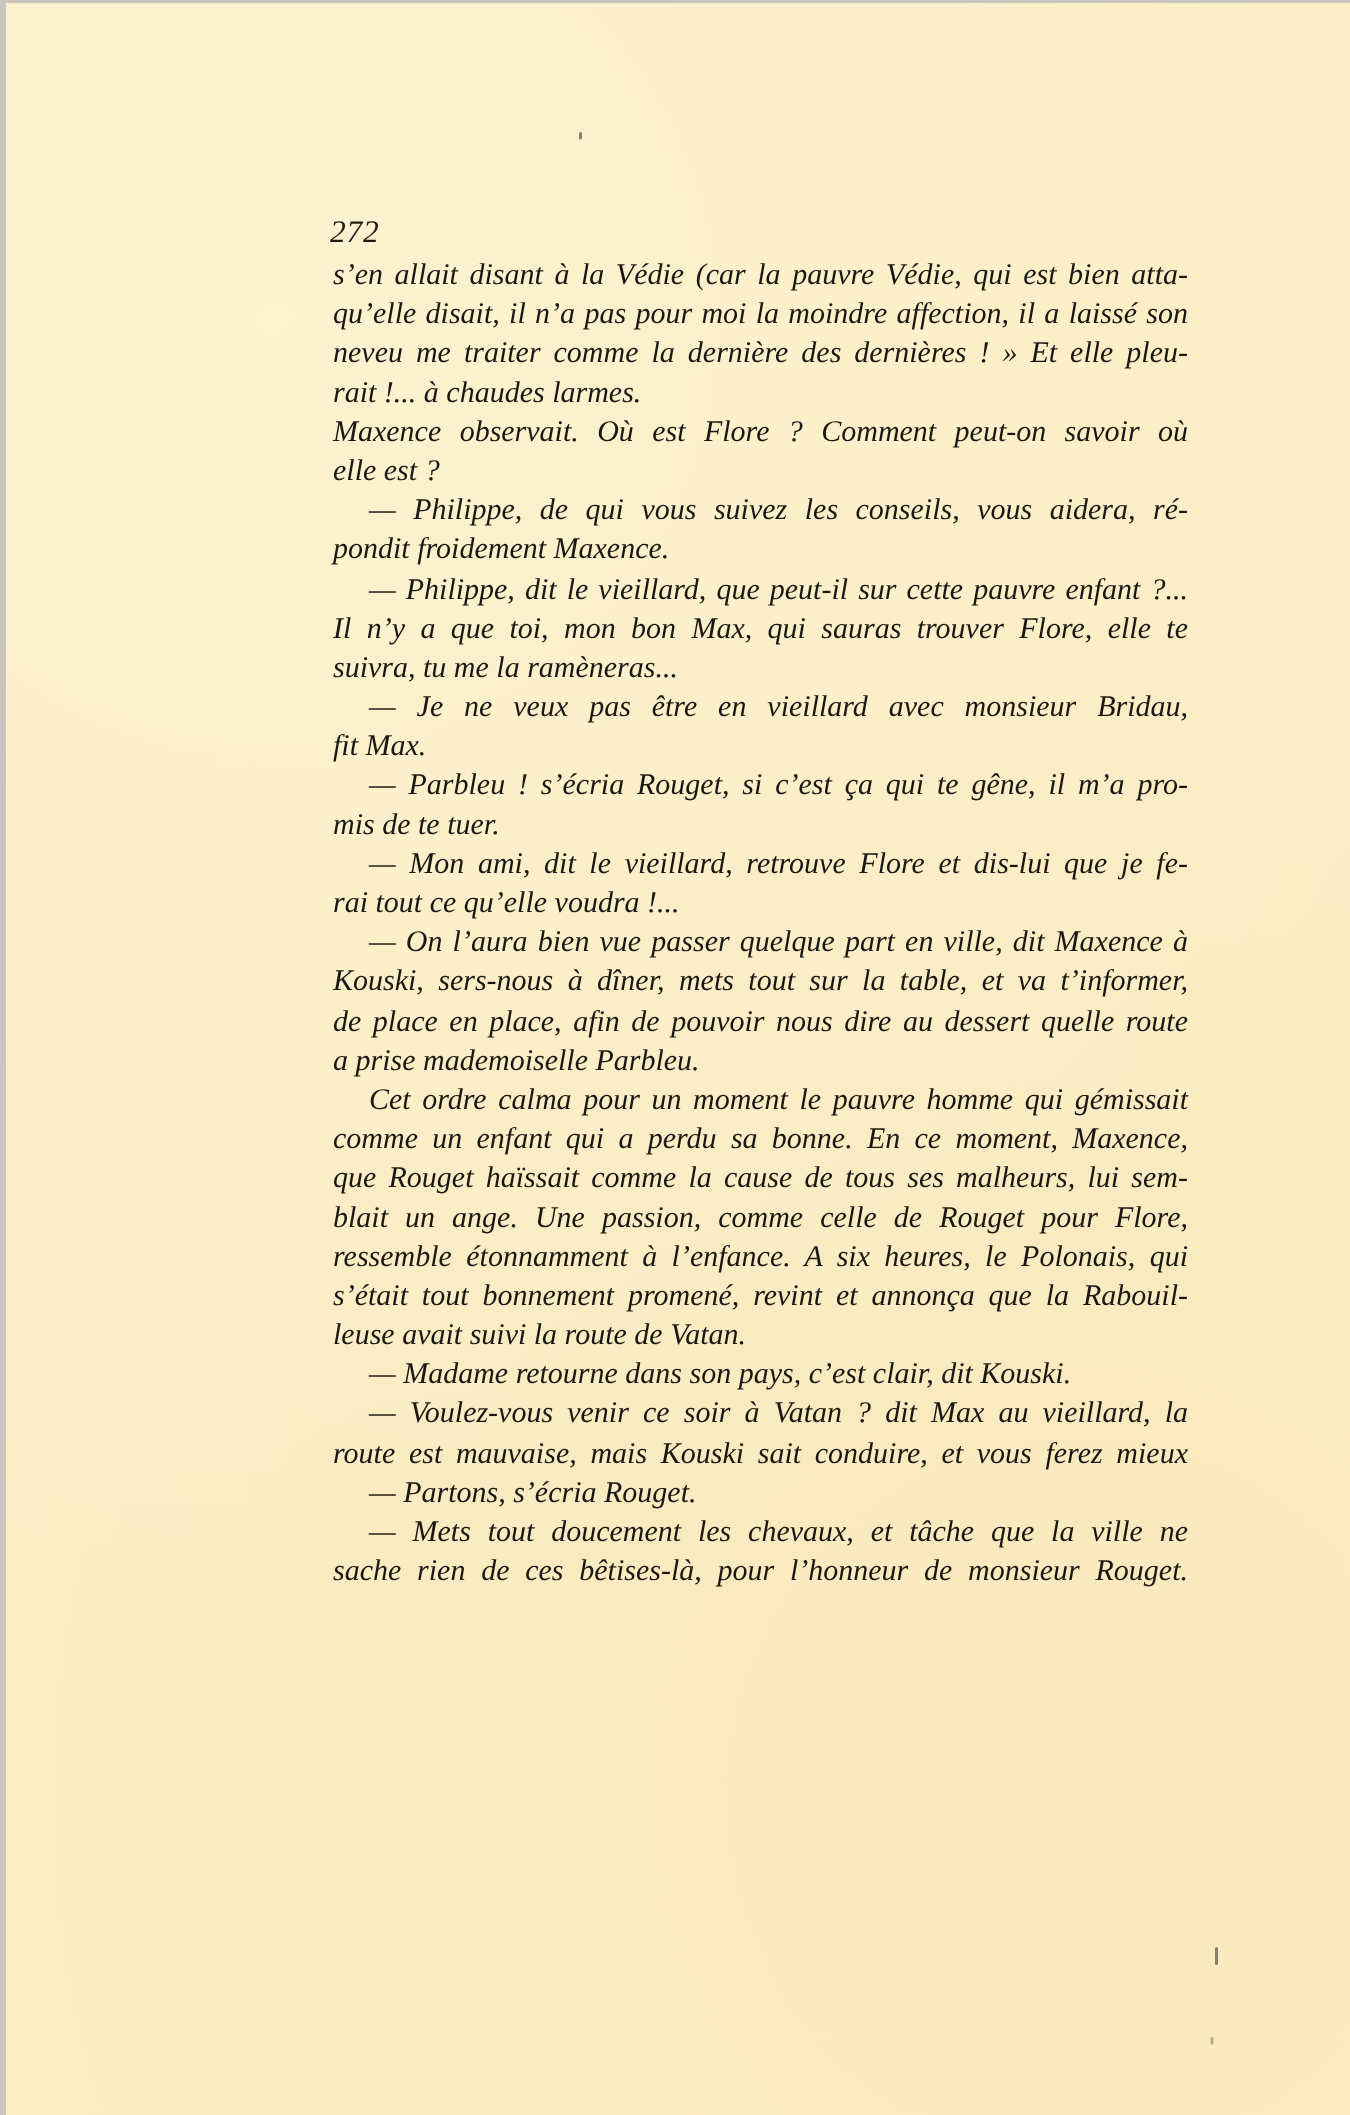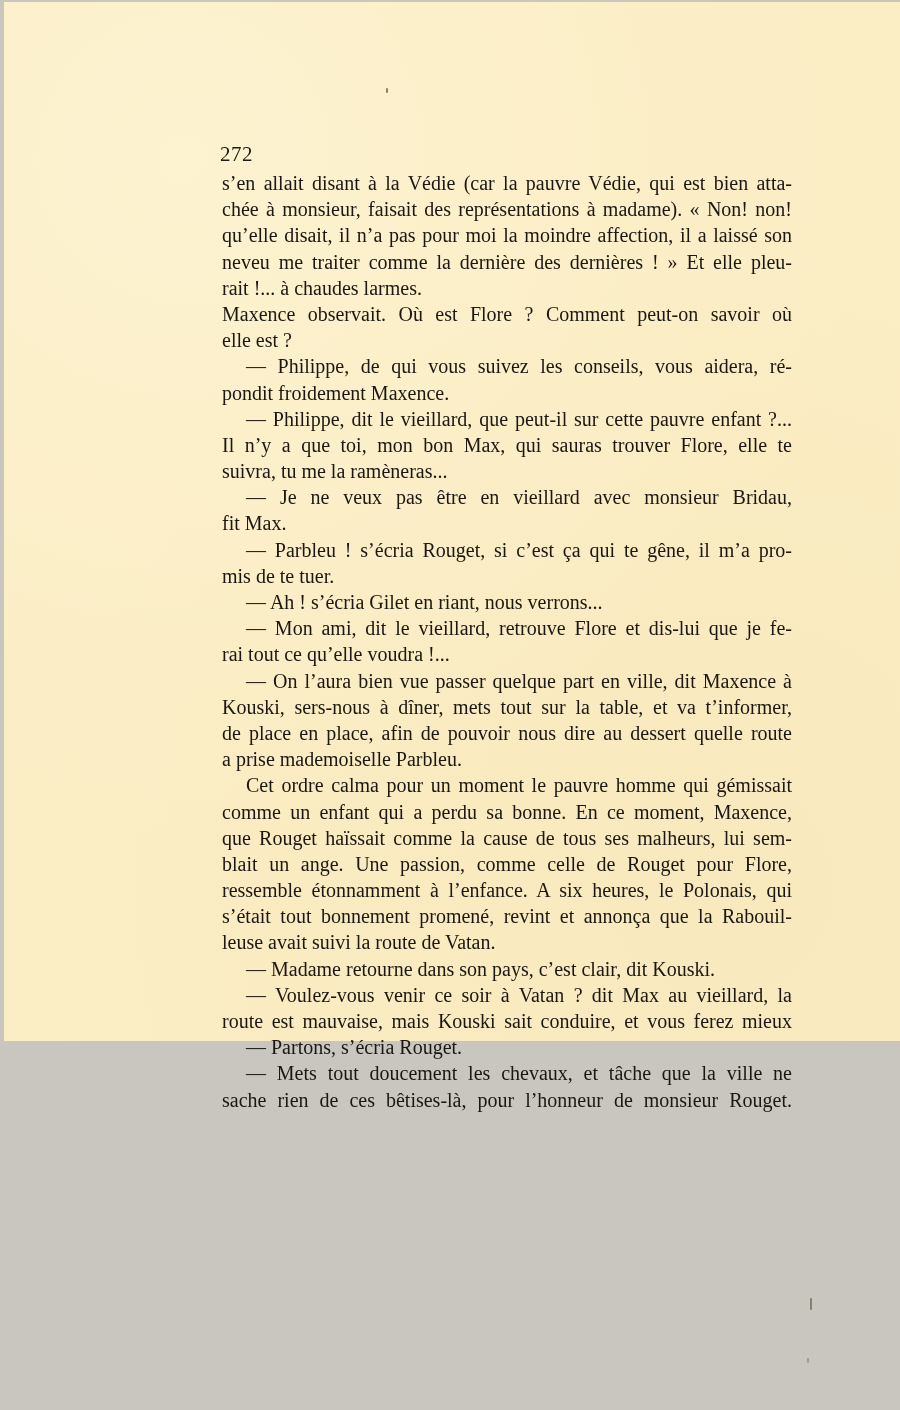--- a/index.html
+++ b/index.html
@@ -11,25 +11,26 @@
       height: 1410px;
       background: #c9c6c0;
       position: relative;
       overflow: hidden;
     }
     .page {
       position: absolute;
       left: 4px;
       top: 2px;
       width: 896px;
-      height: 1039px;
+      height: 1408px;
       background: #fbedc4;
       background-image:
         radial-gradient(circle at 20% 15%, rgba(255,248,220,0.5), rgba(0,0,0,0) 60%),
         radial-gradient(circle at 80% 85%, rgba(240,220,170,0.25), rgba(0,0,0,0) 60%);
+      font-style: italic;
     }
     .header {
       position: absolute;
       left: 216px;
       top: 140px;
       width: 500px;
       height: 28px;
       font-family: "Liberation Serif", "DejaVu Serif", serif;
       color: #1e1a14;
     }
@@ -86,36 +87,34 @@
   <div class="speck" style="left:382px;top:86px;width:2px;height:5px;"></div>
   <div class="speck" style="left:806px;top:1296px;width:2px;height:12px;"></div>
   <div class="speck" style="left:803px;top:1356px;width:2px;height:5px;opacity:0.6;"></div>
 
   <div class="header">
     <span class="page-number">272</span>
   </div>
 
   <div class="text-block" id="text-block">
       <span class="line">s’en allait disant à la Védie (car la pauvre Védie, qui est bien atta-</span>
-      <span class="line">chée à monsieur, faisait des représentations à madame). « Non! non!</span>
       <span class="line">qu’elle disait, il n’a pas pour moi la moindre affection, il a laissé son</span>
       <span class="line">neveu me traiter comme la dernière des dernières ! » Et elle pleu-</span>
       <span class="line last">rait !... à chaudes larmes.</span>
       <span class="line">Maxence observait. Où est Flore ? Comment peut-on savoir où</span>
       <span class="line last">elle est ?</span>
       <span class="line indent">— Philippe, de qui vous suivez les conseils, vous aidera, ré-</span>
       <span class="line last">pondit froidement Maxence.</span>
       <span class="line indent">— Philippe, dit le vieillard, que peut-il sur cette pauvre enfant ?...</span>
       <span class="line">Il n’y a que toi, mon bon Max, qui sauras trouver Flore, elle te</span>
       <span class="line last">suivra, tu me la ramèneras...</span>
       <span class="line indent">— Je ne veux pas être en vieillard avec monsieur Bridau,</span>
       <span class="line last">fit Max.</span>
       <span class="line indent">— Parbleu ! s’écria Rouget, si c’est ça qui te gêne, il m’a pro-</span>
       <span class="line last">mis de te tuer.</span>
-      <span class="line indent last">— Ah ! s’écria Gilet en riant, nous verrons...</span>
       <span class="line indent">— Mon ami, dit le vieillard, retrouve Flore et dis-lui que je fe-</span>
       <span class="line last">rai tout ce qu’elle voudra !...</span>
       <span class="line indent">— On l’aura bien vue passer quelque part en ville, dit Maxence à</span>
       <span class="line">Kouski, sers-nous à dîner, mets tout sur la table, et va t’informer,</span>
       <span class="line">de place en place, afin de pouvoir nous dire au dessert quelle route</span>
       <span class="line last">a prise mademoiselle Parbleu.</span>
       <span class="line indent">Cet ordre calma pour un moment le pauvre homme qui gémissait</span>
       <span class="line">comme un enfant qui a perdu sa bonne. En ce moment, Maxence,</span>
       <span class="line">que Rouget haïssait comme la cause de tous ses malheurs, lui sem-</span>
       <span class="line">blait un ange. Une passion, comme celle de Rouget pour Flore,</span>

